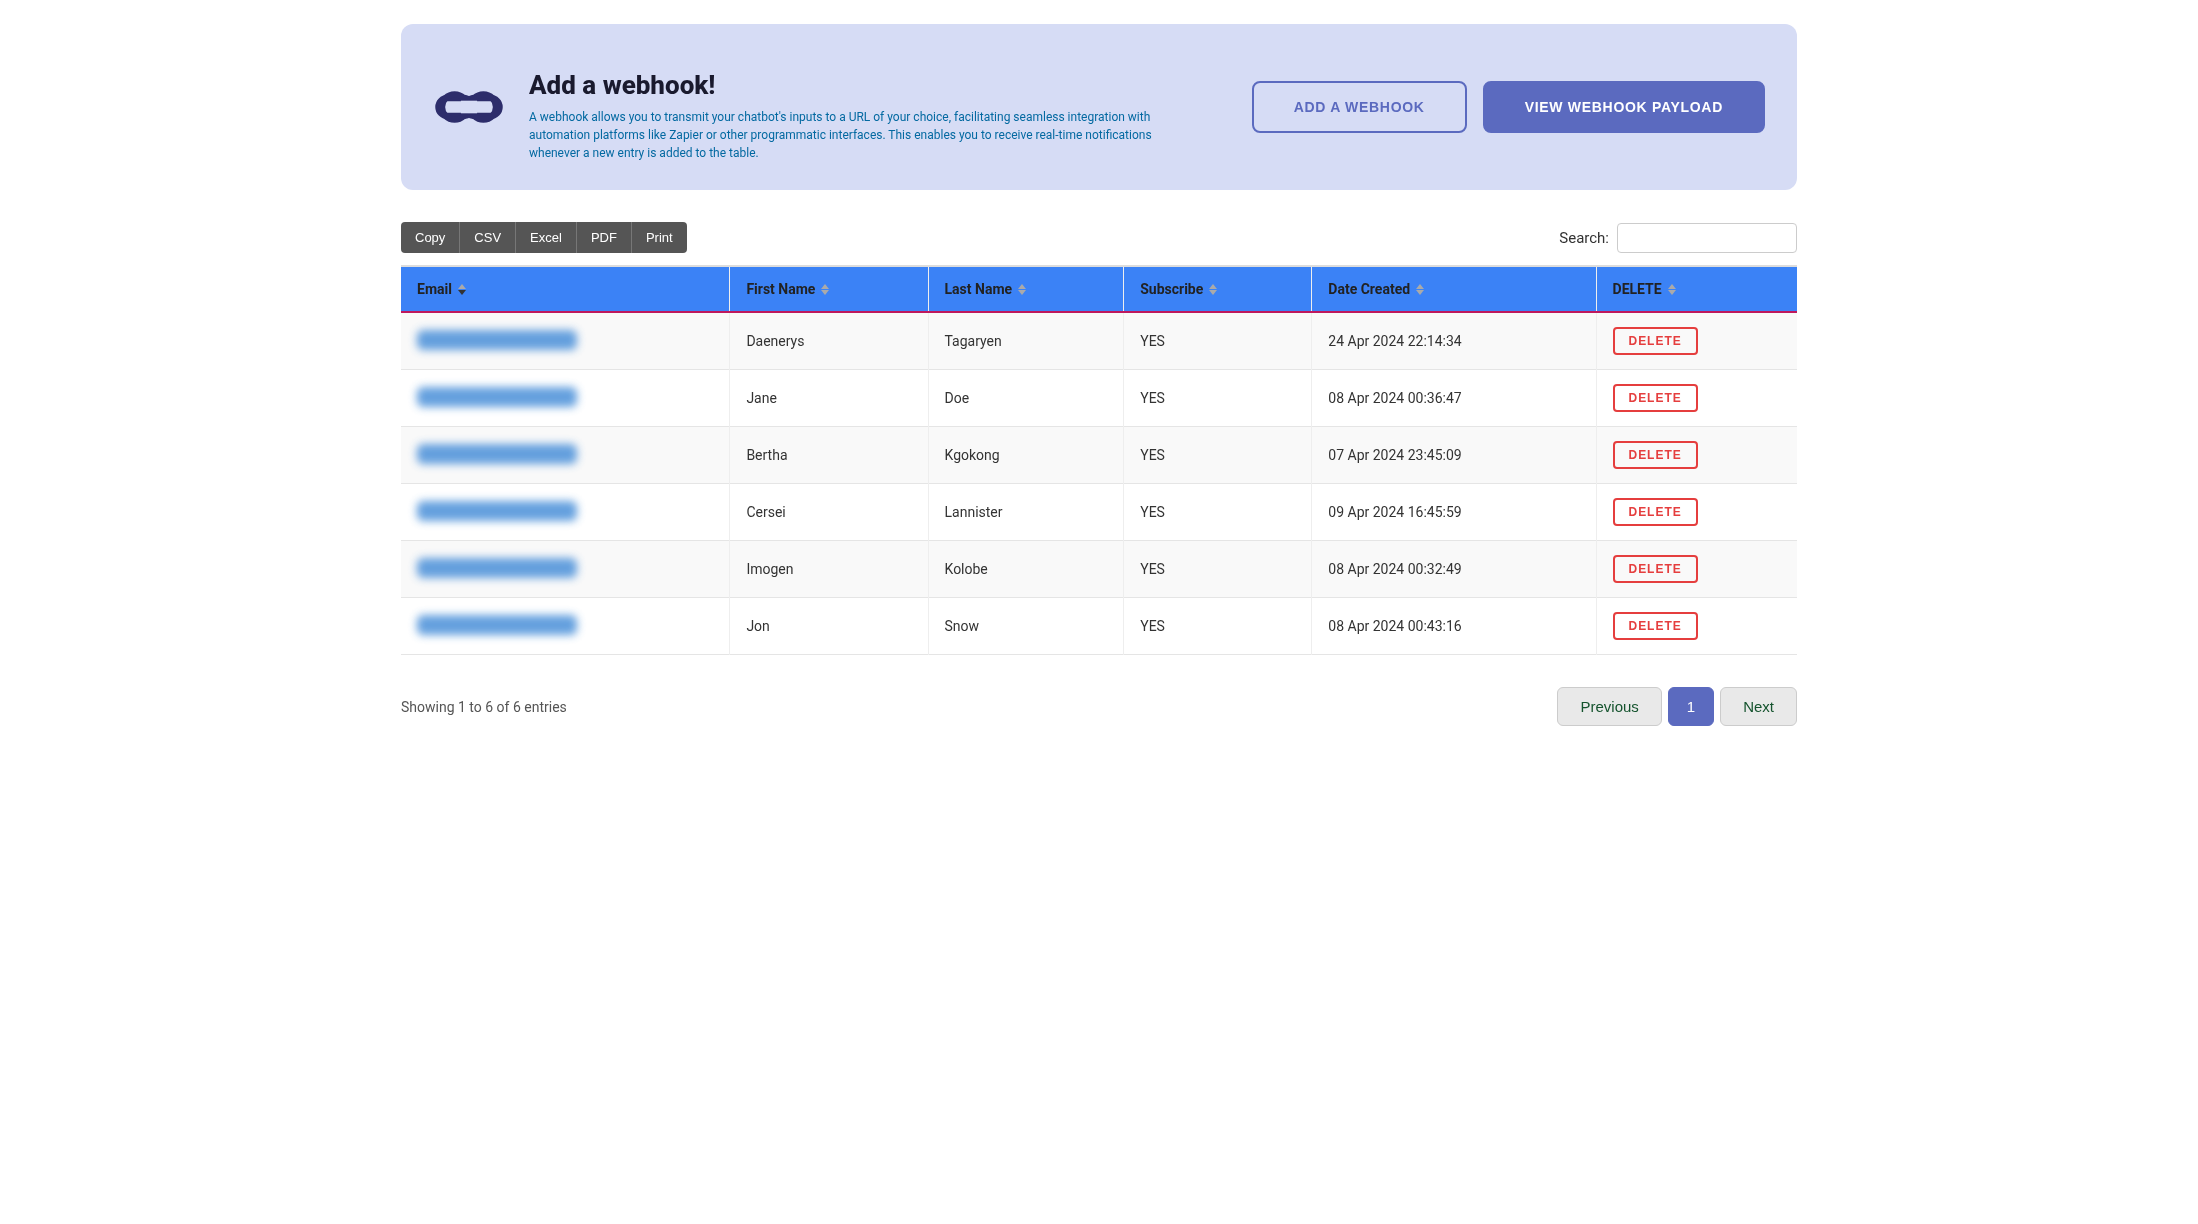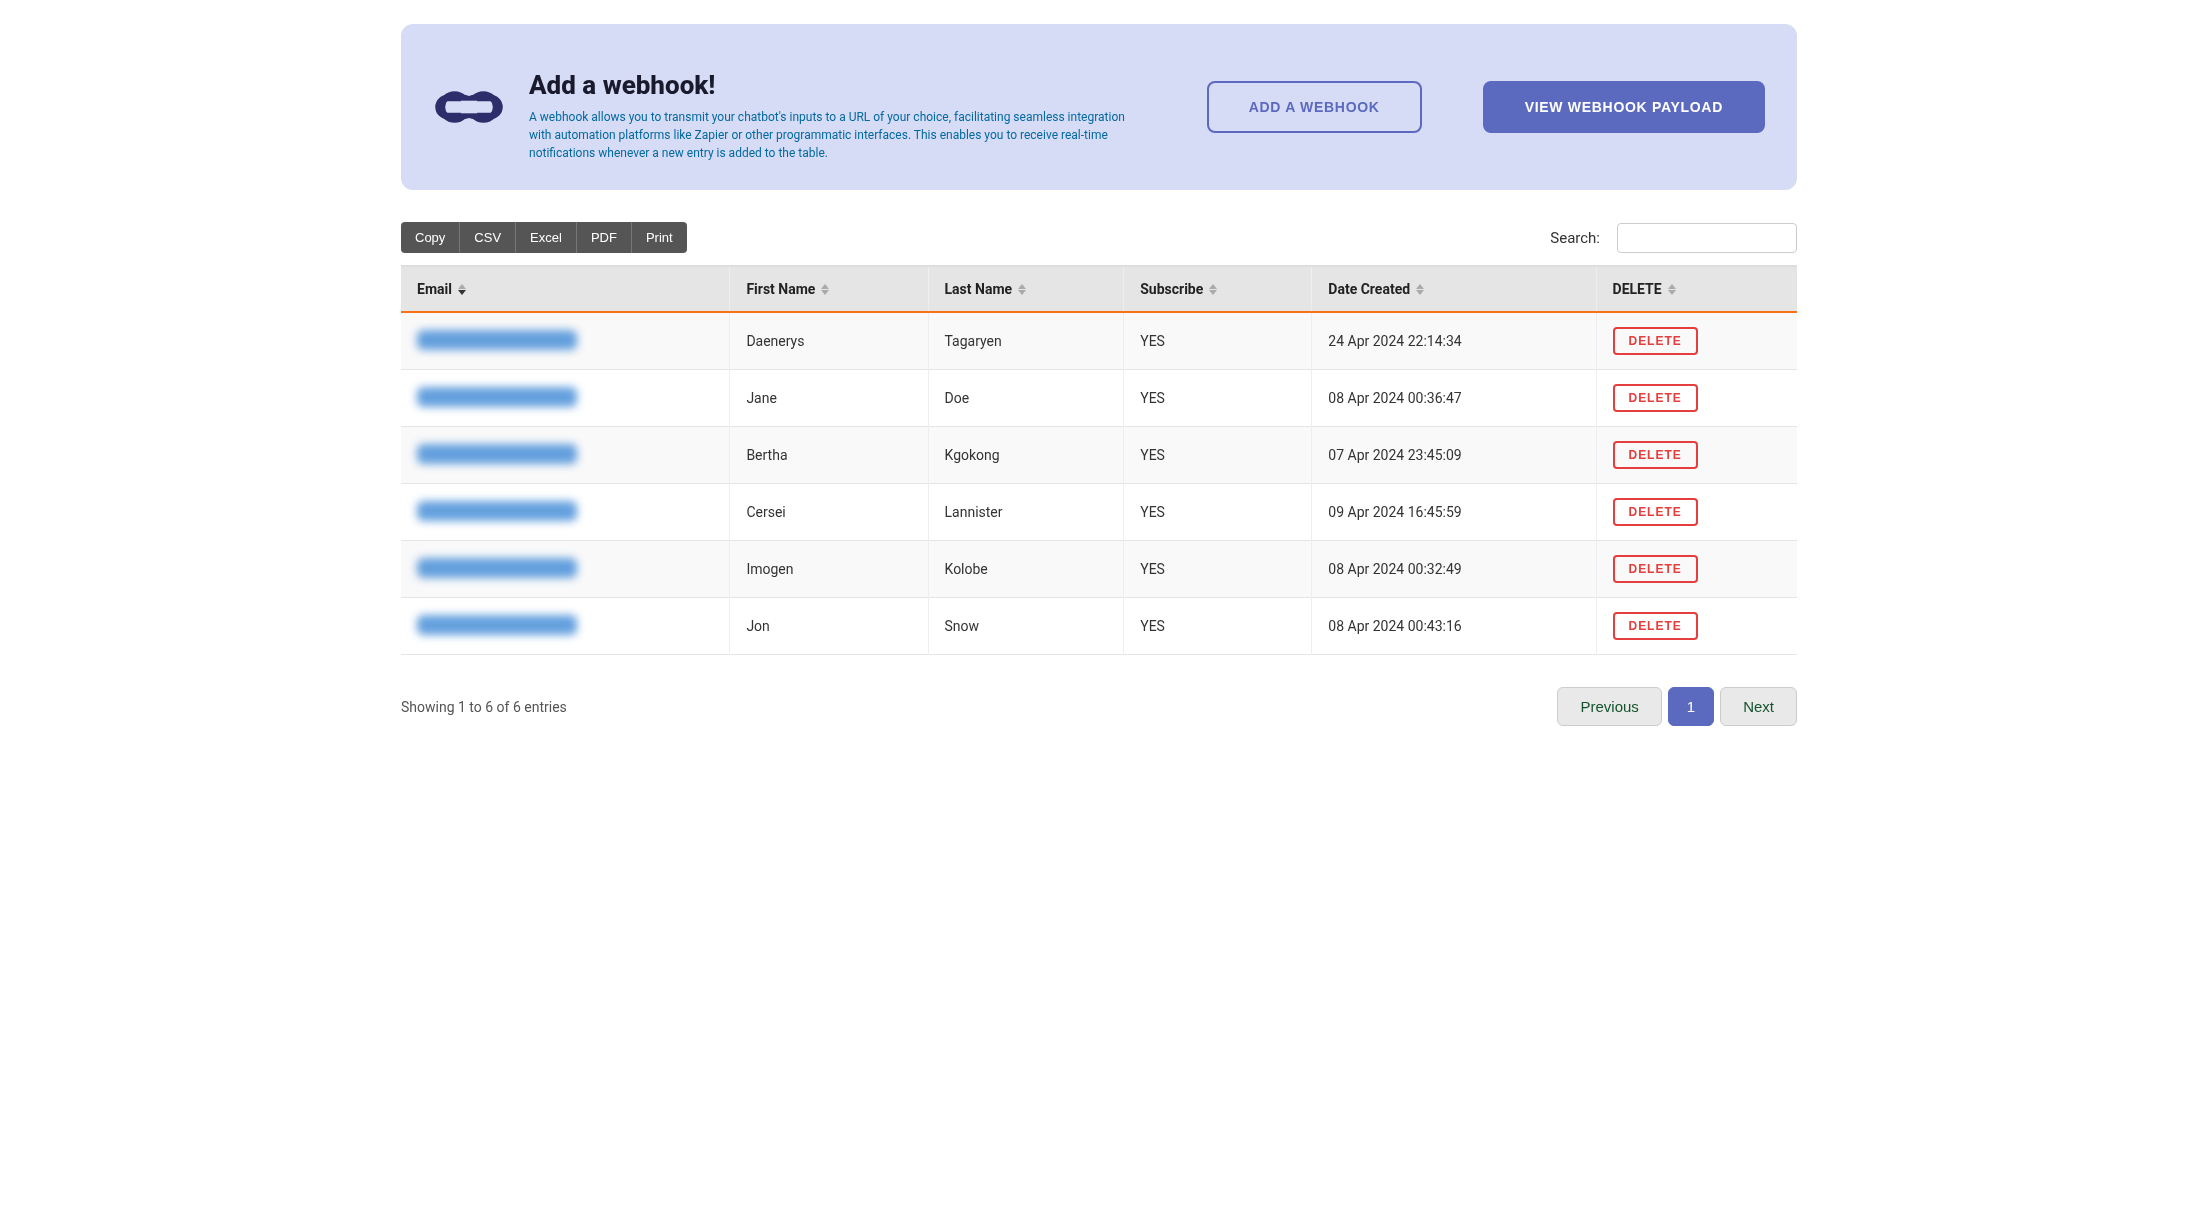--- a/index.html
+++ b/index.html
@@ -81,21 +81,20 @@
       background: #5b6abf;
       border: 2px solid #5b6abf;
       color: #fff;
       font-size: 14px;
       font-weight: 700;
       letter-spacing: 0.05em;
       padding: 16px 40px;
       border-radius: 8px;
       cursor: pointer;
       white-space: nowrap;
-      margin-left: 45px;
     }
 
     
     .toolbar {
       display: flex;
       align-items: center;
       justify-content: space-between;
       margin-bottom: 12px;
     }
 
@@ -120,21 +119,21 @@
     }
 
     .export-btn:last-child {
       border-radius: 0 4px 4px 0;
       border-right: none;
     }
 
     .search-area {
       display: flex;
       align-items: center;
-      gap: 17px;
+      gap: 8px;
     }
 
     .search-label {
       font-size: 15px;
       color: #333;
     }
 
     .search-input {
       border: 1px solid #ccc;
       border-radius: 4px;
@@ -145,23 +144,23 @@
     }
 
     
     .data-table {
       width: 100%;
       border-collapse: collapse;
       font-size: 14px;
     }
 
     .data-table thead tr {
-      background: #e5e5e5;
+      background: #3b82f6;
       border-top: 2px solid #ddd;
-      border-bottom: 2px solid #f97316;
+      border-bottom: 2px solid #be185d;
     }
 
     .data-table th {
       padding: 14px 16px;
       text-align: left;
       font-weight: 700;
       font-size: 14px;
       color: #222;
       white-space: nowrap;
       border-right: 1px solid #eee;

